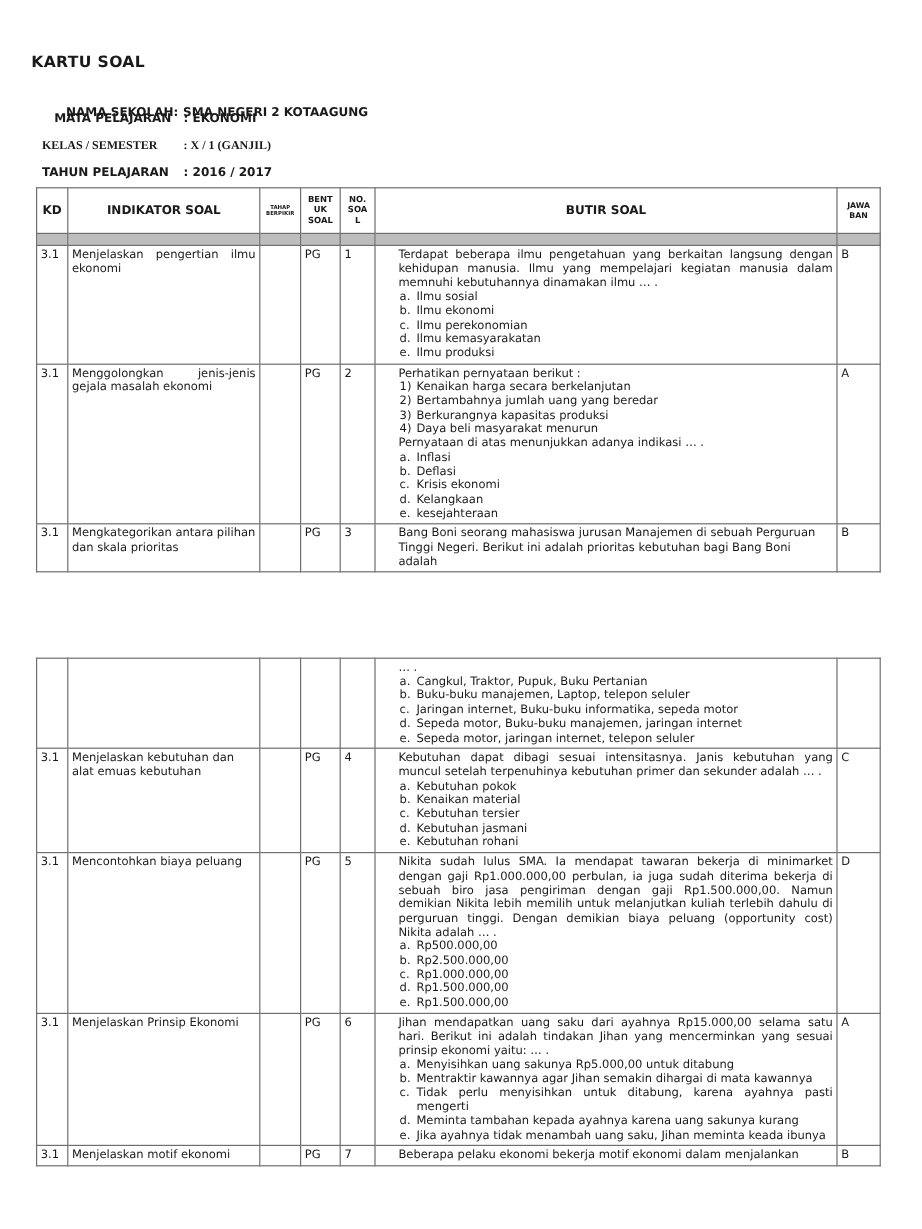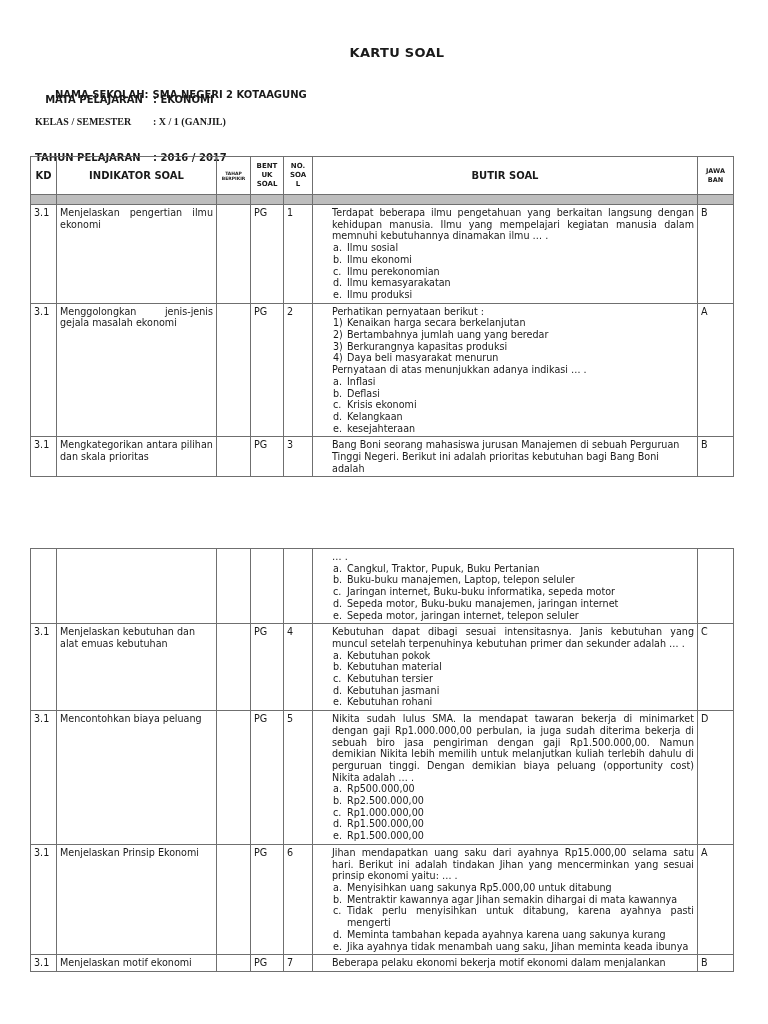--- a/index.html
+++ b/index.html
@@ -1,21 +1,21 @@
 <!DOCTYPE html>
 <html><head>
 <meta charset="utf-8">
 <style>
   * { box-sizing: border-box; margin: 0; padding: 0; }
   html, body { width: 768px; height: 1024px; background: #ffffff; overflow: hidden; }
   body { font-family: "DejaVu Sans", sans-serif; color: #1a1a1a; position: relative; }
 
   .title {
     position: absolute; top: 45px; left: 0; width: 768px;
-    text-align: center; font-size: 13px; font-weight: bold; letter-spacing: 0.3px; padding-left: 26px;
+    text-align: left; font-size: 13px; font-weight: bold; letter-spacing: 0.3px; padding-left: 26px;
   }
   .meta { position: absolute; left: 35px; font-size: 10px; font-weight: bold; }
   .meta .lbl { display: inline-block; width: 118px; }
   .meta.school .lbl { width: auto; margin-right: 4px; }
 
   table.kartu {
     position: absolute; left: 30px; width: 703px;
     border-collapse: collapse; table-layout: fixed;
     font-size: 9.6px; line-height: 11.7px;
   }
@@ -50,21 +50,21 @@
 
 <div class="meta school" style="top:89px;padding-left:20px;">
   <span class="lbl">NAMA SEKOLAH:</span><span>SMA NEGERI 2 KOTAAGUNG</span>
 </div>
 <div class="meta" style="top:94px;text-align:center;">
   <span class="lbl">MATA PELAJARAN</span><span>: EKONOMI</span>
 </div>
 <div class="meta" style="top:116px;font-family:Liberation Serif, serif;">
   <span class="lbl">KELAS / SEMESTER</span><span>: X / 1 (GANJIL)</span>
 </div>
-<div class="meta" style="top:152px;">
+<div class="meta" style="top:139px;">
   <span class="lbl">TAHUN PELAJARAN</span><span>: 2016 / 2017</span>
 </div>
 
 <table class="kartu" style="top:156px;">
   <colgroup>
     <col style="width:26px">
       <col style="width:160px">
       <col style="width:34px">
       <col style="width:33px">
       <col style="width:29px">
@@ -184,21 +184,21 @@
   <tr>
     <td>3.1</td>
     <td>Menjelaskan kebutuhan dan alat emuas kebutuhan</td>
     <td></td>
     <td class="center">PG</td>
     <td class="center">4</td>
     <td class="q">
       <span class="stem">Kebutuhan dapat dibagi sesuai intensitasnya. Janis kebutuhan yang muncul setelah terpenuhinya kebutuhan primer dan sekunder adalah … .</span>
       <ol class="opts">
         <li><span class="mk">a.</span><span>Kebutuhan pokok</span></li>
-        <li><span class="mk">b.</span><span>Kebutuhan material</span></li>
+        <li><span class="mk">b.</span><span>Kenaikan material</span></li>
         <li><span class="mk">c.</span><span>Kebutuhan tersier</span></li>
         <li><span class="mk">d.</span><span>Kebutuhan jasmani</span></li>
         <li><span class="mk">e.</span><span>Kebutuhan rohani</span></li>
       </ol>
     </td>
     <td class="center">C</td>
   </tr>
 
   <tr>
     <td>3.1</td>

